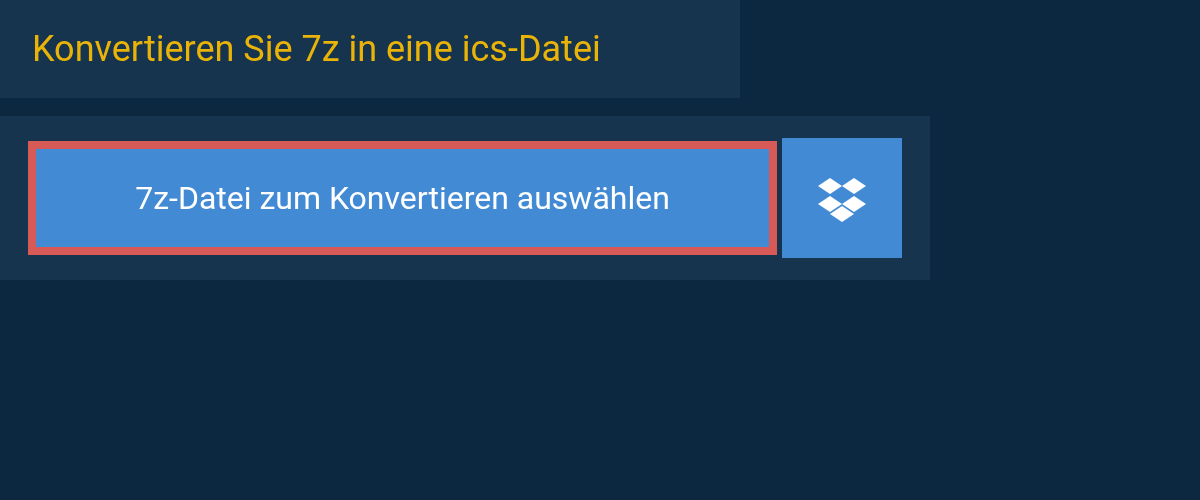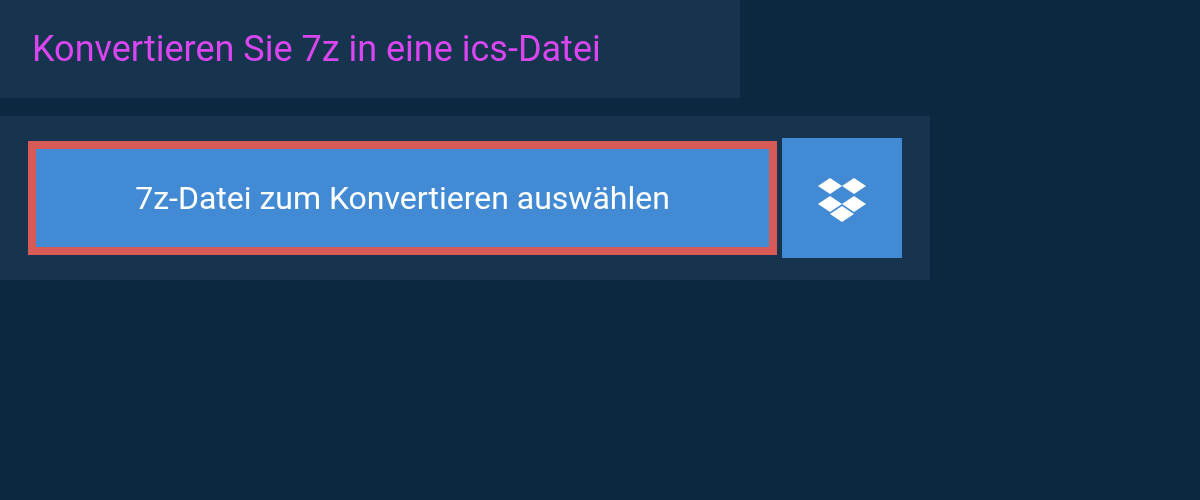--- a/index.html
+++ b/index.html
@@ -14,21 +14,21 @@
       font-family: -apple-system, BlinkMacSystemFont, "Segoe UI", Roboto, Helvetica, Arial, sans-serif;
       overflow: hidden;
     }
     .header-section {
       background-color: #16344d;
       padding: 28px 32px;
       display: inline-block;
       min-width: 740px;
     }
     .page-title {
-      color: #d946ef;
+      color: #eab308;
       font-size: 36px;
       font-weight: 400;
     }
     .upload-section {
       background-color: #16344d;
       margin-top: 18px;
       padding: 22px 28px;
       display: flex;
       align-items: center;
       gap: 5px;

